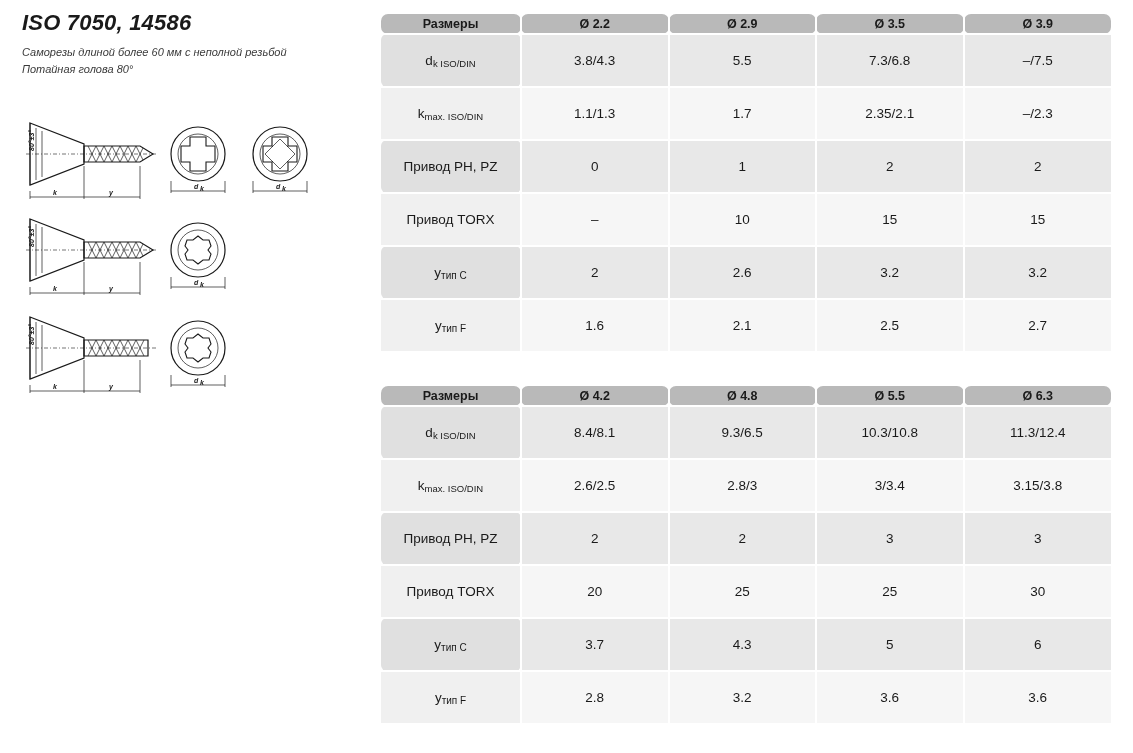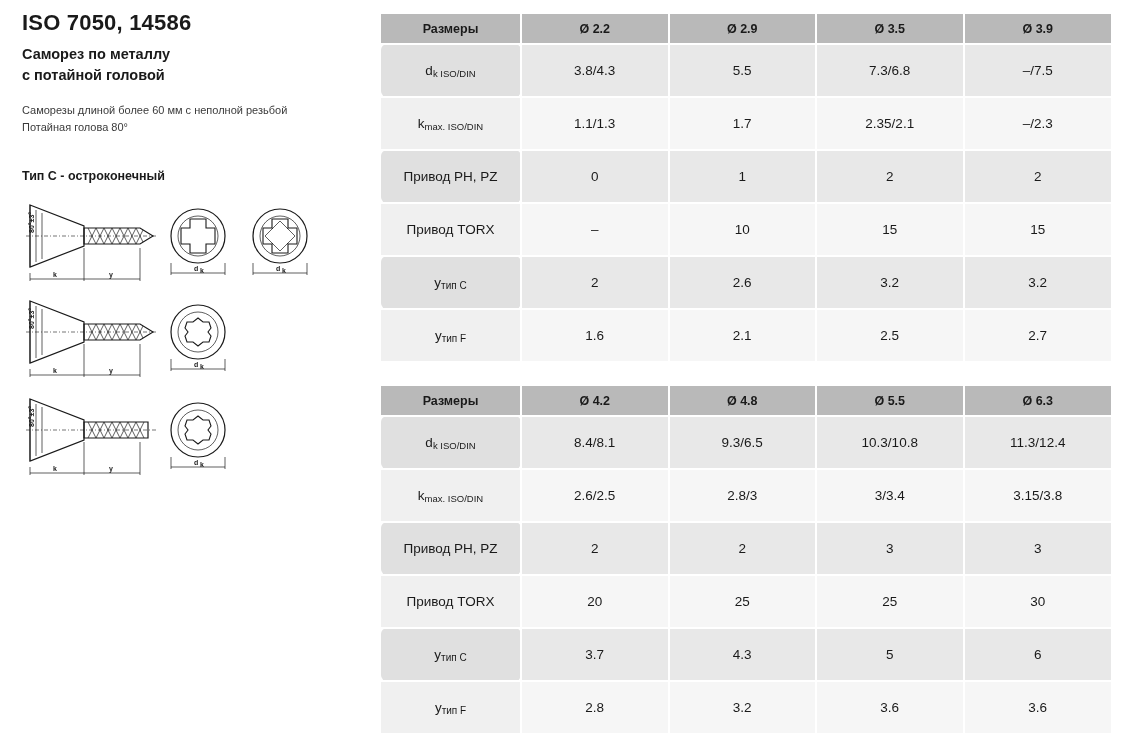--- a/index.html
+++ b/index.html
@@ -14,20 +14,21 @@
     height: 753px;
     background: #ffffff;
     overflow: hidden;
   }
 
   
   .left {
     position: absolute;
     left: 22px; top: 10px;
     width: 350px;
+    font-style: italic;
   }
   .title-main {
     font-size: 22px;
     font-weight: bold;
     color: #1a1a1a;
     letter-spacing: .2px;
     margin: 0 0 8px 0;
   }
   .title-sub {
     font-size: 14px;
@@ -72,25 +73,26 @@
     table-layout: fixed;
   }
   table.spec col.c0 { width: 140px; }
   table.spec col.cx { width: 147.5px; }
 
   table.spec th {
     background: #b9b9b9;
     color: #1a1a1a;
     font-size: 12.5px;
     font-weight: bold;
-    height: 30px;
+    height: 20px;
     text-align: center;
     border-right: 2px solid #ffffff;
     border-bottom: 2px solid #ffffff;
     padding: 0;
+    border-radius: 7px;
   }
   table.spec th:last-child { border-right: none; }
 
   table.spec td {
     height: 53px;
     text-align: center;
     font-size: 13.5px;
     color: #1a1a1a;
     border-right: 2px solid #ffffff;
     border-bottom: 2px solid #ffffff;
@@ -113,30 +115,25 @@
   svg.fig .dash { stroke: #1a1a1a; stroke-width: .6; fill: none; stroke-dasharray: 4 2 1 2; }
   svg.fig text { font-family: "Liberation Sans", sans-serif; font-size: 7px; fill: #1a1a1a; font-weight: bold; }
 </style>
 </head>
 <body>
 
 <div class="page">
 
   <div class="left">
     <div class="title-main">ISO 7050, 14586</div>
-    <div class="title-desc">
-      <span>Саморез по металлу</span><br>
-      <span>с потайной головой</span>
-    </div>
     <div class="note">
       <span>Саморезы длиной более 60 мм с неполной резьбой</span><br>
       <span>Потайная голова 80°</span>
     </div>
 
-    <div class="type-head">Тип C - остроконечный</div>
 
     <div class="fig-row">
       <svg class="fig" width="350" height="92" viewBox="0 0 350 92">
 
         <path class="ln" stroke-width="1.2" d="M8 12 L62 33 L62 53 L8 74 Z"></path>
         <line class="thin" x1="8" y1="12" x2="8" y2="74"></line>
 
         <line class="thin" x1="20" y1="20" x2="20" y2="66"></line>
         <line class="thin" x1="14" y1="17" x2="14" y2="69"></line>
 

